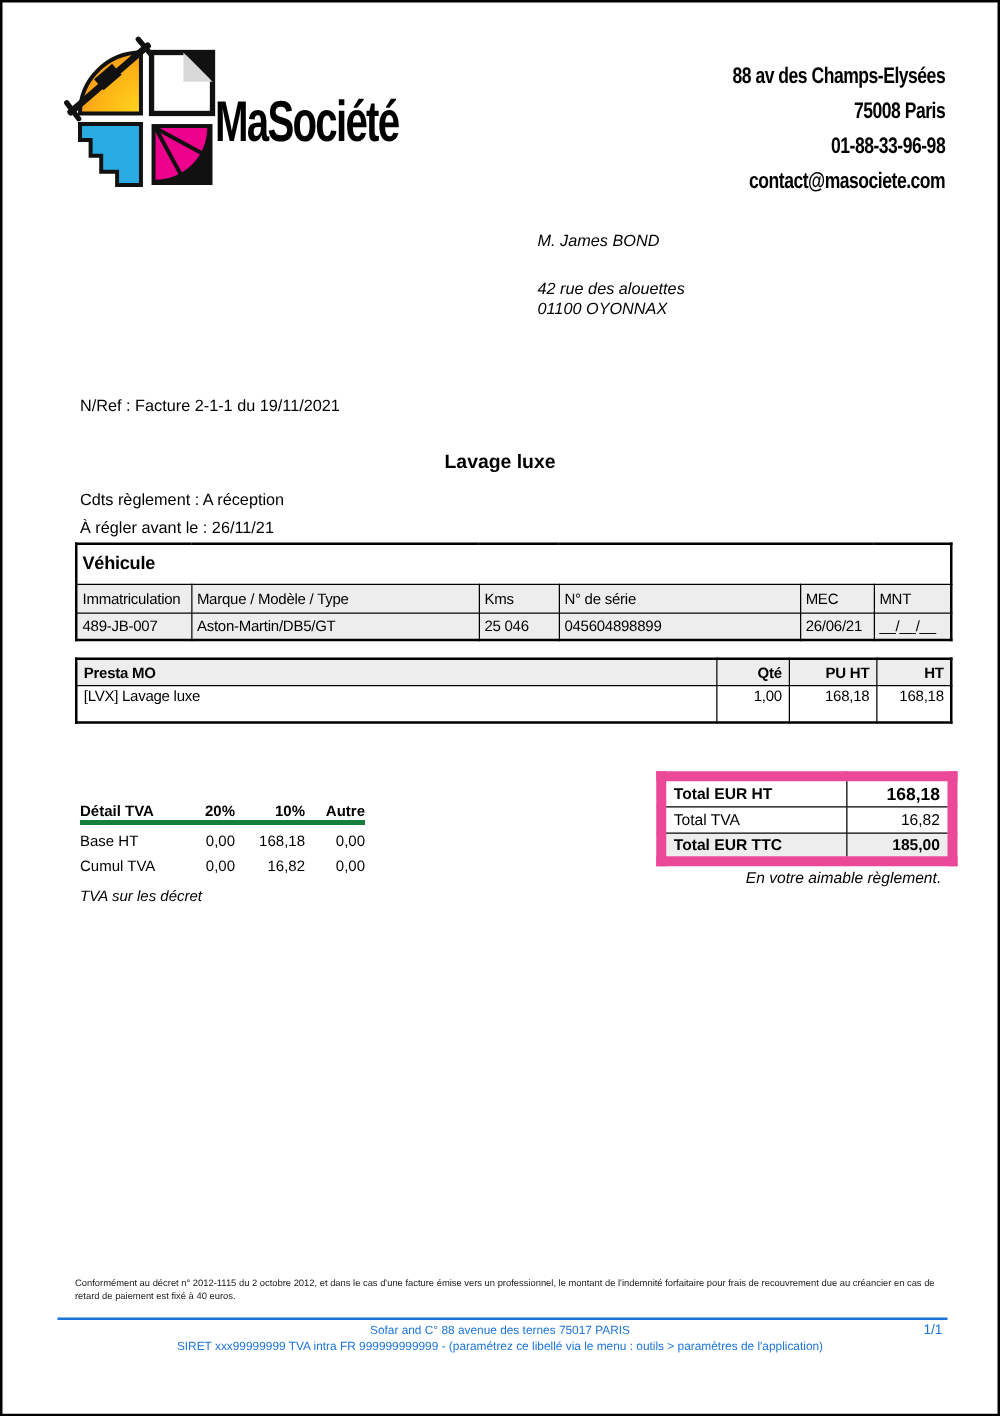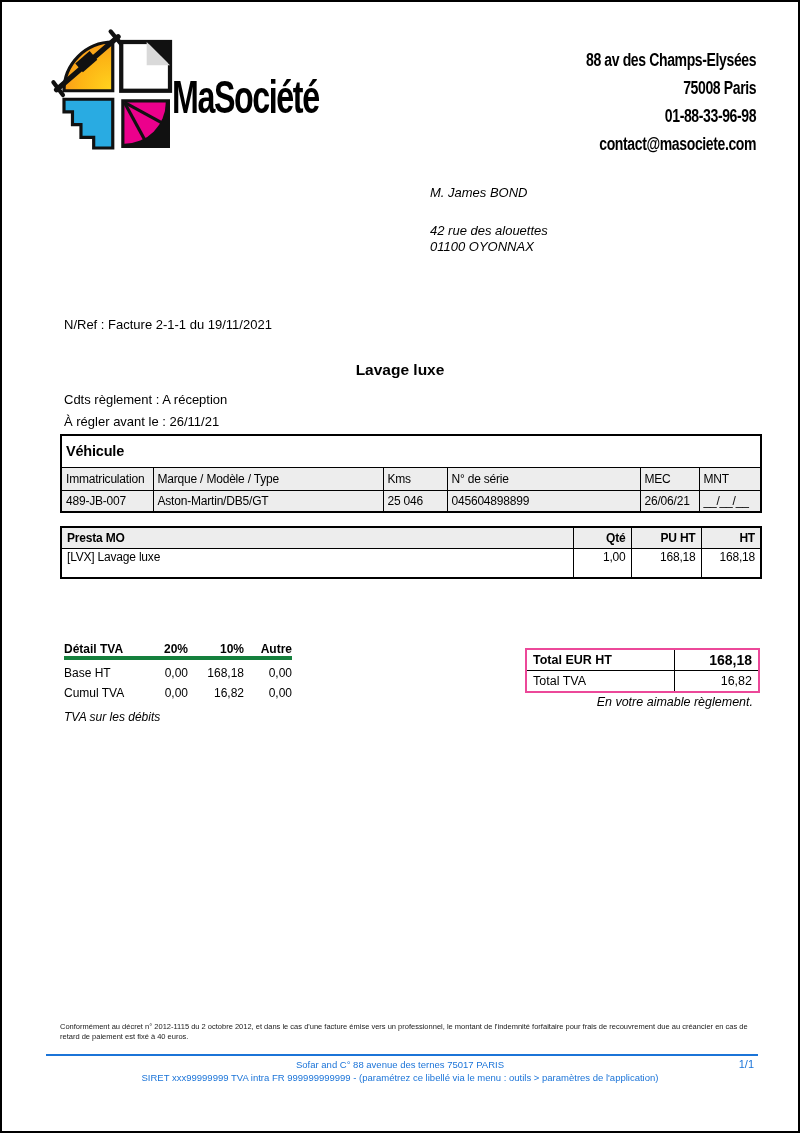--- a/index.html
+++ b/index.html
@@ -43,21 +43,21 @@
   .vt-title td{font-weight:700;font-size:14.5px;height:32px;background:#fff;}
   .vt-head td{background:var(--row-gray);height:23px;}
   .vt-data td{background:var(--row-gray);height:22px;}
 
   .itable{left:58px;top:524px;width:700px;border:2px solid #000;}
   .itable td{border:1px solid #000;font-size:12px;letter-spacing:-0.2px;padding:1px 5px;}
   .it-head td{background:var(--row-gray);height:21px;font-weight:700;}
   .it-row td{height:30px;vertical-align:top;background:#fff;}
   .num{text-align:right;}
 
-  .totals{left:523px;top:646px;width:233px;border:2px solid #ec4899;}
+  .totals{left:523px;top:615px;width:233px;border:8px solid #ec4899;}
   .totals td{border:1px solid #000;font-size:12.5px;padding:2px 6px;height:21px;}
   .totals .val{text-align:right;}
   .tot-ht td{font-weight:700;}
   .tot-ht .val{font-size:14px;}
   .tot-ttc td{background:var(--row-gray);font-weight:700;}
   .closing-note{position:absolute;right:45px;top:693px;font-style:italic;font-size:12.5px;}
 
   
   .tva{position:absolute;left:62px;top:640px;width:228px;font-size:12px;}
   .tva-head,.tva-row{display:grid;grid-template-columns:78px 46px 56px 48px;}
@@ -202,36 +202,40 @@
       <span class="r">168,18</span>
       <span class="r">0,00</span>
     </div>
     <div class="tva-row">
       <span>Cumul TVA</span>
       <span class="r">0,00</span>
       <span class="r">16,82</span>
       <span class="r">0,00</span>
     </div>
   </div>
-  <div class="tva-note">TVA sur les débits</div>
+  <div class="tva-note">TVA sur les décret</div>
 
   <table class="totals">
     <colgroup>
         <col style="width:148px">
         <col style="width:85px">
       </colgroup>
     <tbody>
         <tr class="tot-ht">
       <td>Total EUR HT</td>
       <td class="val">168,18</td>
     </tr>
     <tr class="tot-tva">
       <td>Total TVA</td>
       <td class="val">16,82</td>
     </tr>
+    <tr class="tot-ttc">
+      <td>Total EUR TTC</td>
+      <td class="val">185,00</td>
+    </tr>
   </tbody>
     </table>
   <div class="closing-note">En votre aimable règlement.</div>
 
   <div class="legal">Conformément au décret n° 2012-1115 du 2 octobre 2012, et dans le cas d'une facture émise vers un professionnel, le montant de l'indemnité forfaitaire pour frais de recouvrement due au créancier en cas de retard de paiement est fixé à 40 euros.</div>
   <div class="footer-rule"></div>
   <div class="footer-line1">Sofar and C° 88 avenue des ternes 75017 PARIS</div>
   <div class="footer-line2">SIRET xxx99999999 TVA intra FR 999999999999 - (paramétrez ce libellé via le menu : outils &gt; paramètres de l'application)</div>
   <div class="page-num">1/1</div>
 

